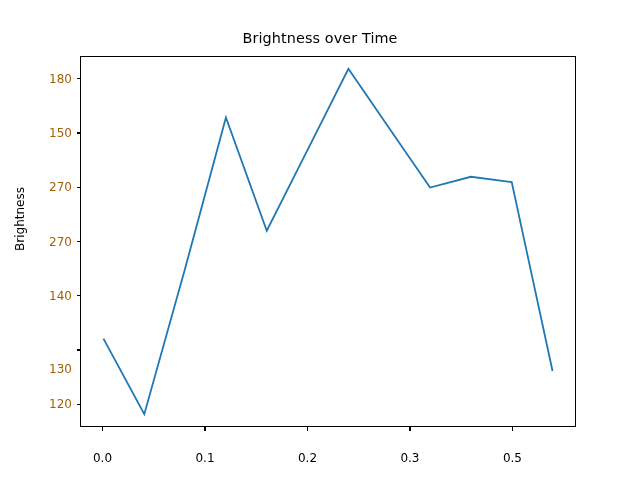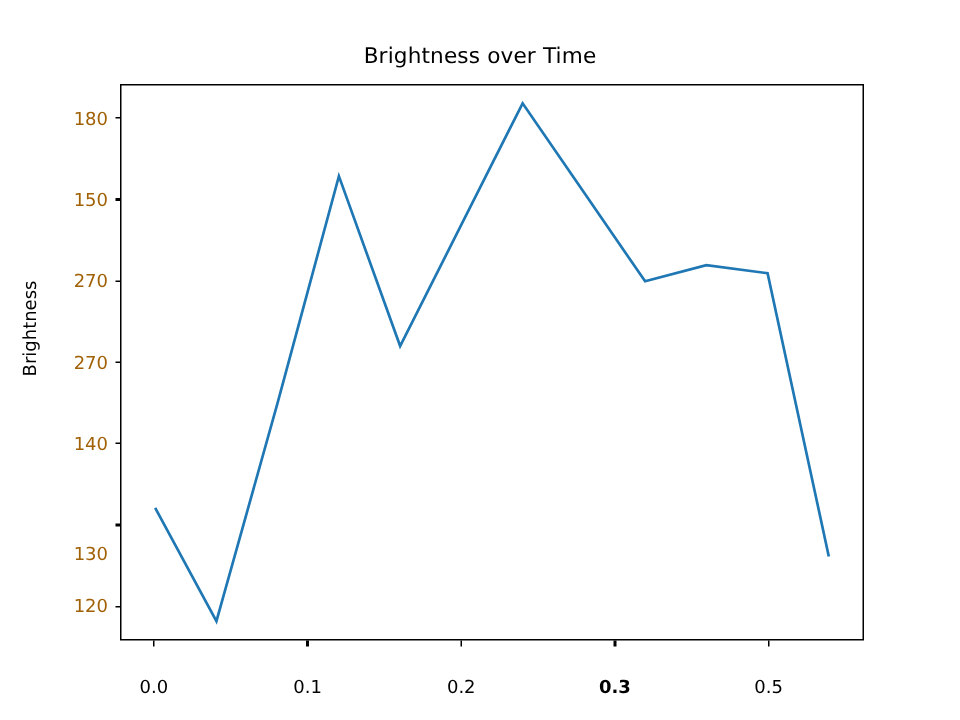--- a/index.html
+++ b/index.html
@@ -143,20 +143,20 @@
       <div class="ytick-label" style="top: 72.7807px;">180</div>
     </div>
   <div id="xtick-layer">
       <div class="xtick-mark" style="left: 101.995px;"></div>
       <div class="xtick-label" style="left: 102.545px;">0.0</div>
       <div class="xtick-mark" style="left: 204.475px;"></div>
       <div class="xtick-label" style="left: 205.025px;">0.1</div>
       <div class="xtick-mark" style="left: 306.954px;"></div>
       <div class="xtick-label" style="left: 307.504px;">0.2</div>
       <div class="xtick-mark" style="left: 409.433px;"></div>
-      <div class="xtick-label" style="left: 409.983px; font-weight: bold;">0.3</div>
+      <div class="xtick-label" style="left: 409.983px;">0.3</div>
       <div class="xtick-mark" style="left: 511.913px;"></div>
       <div class="xtick-label" style="left: 512.463px;">0.5</div>
     </div>
 
   <div id="ylabel">Brightness</div>
 
 </div>
 
 </body></html>

